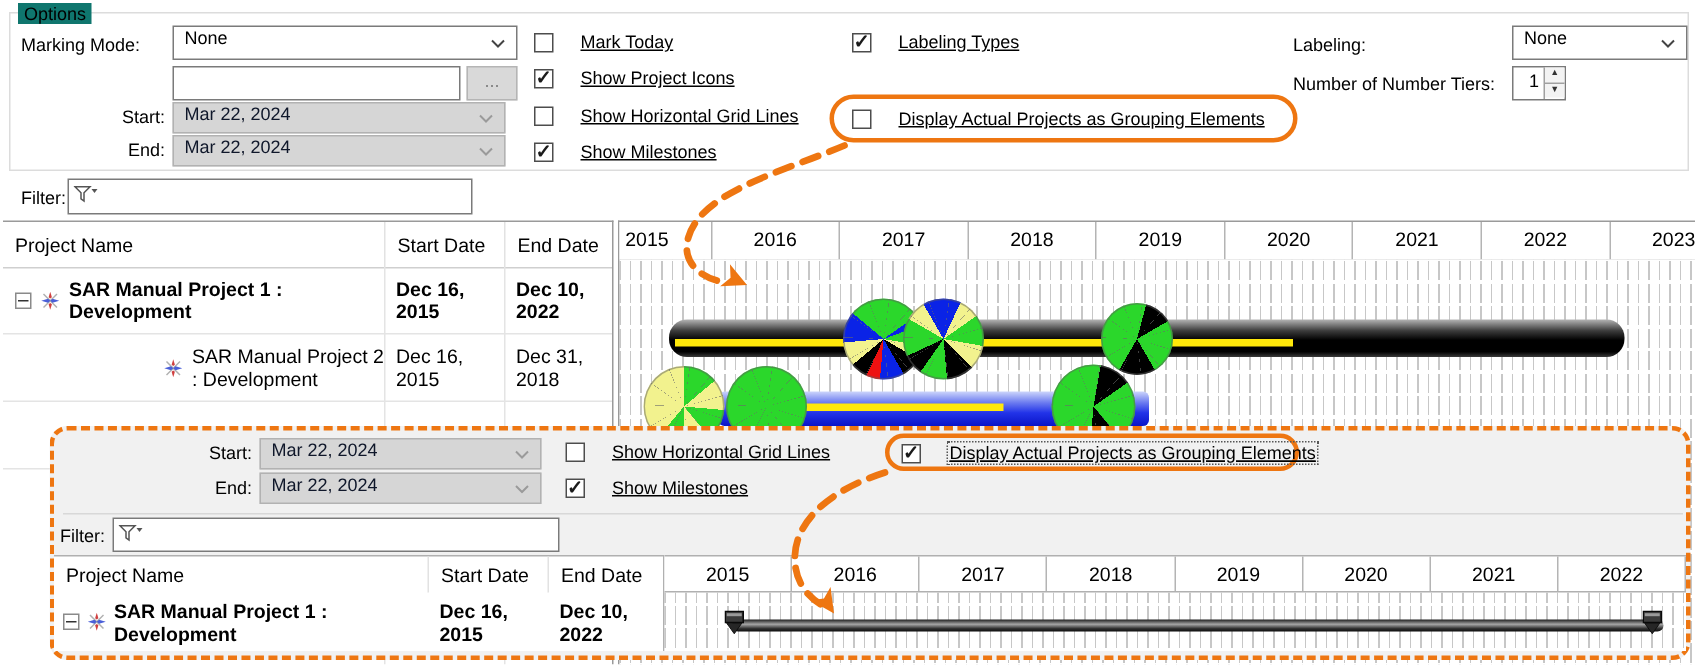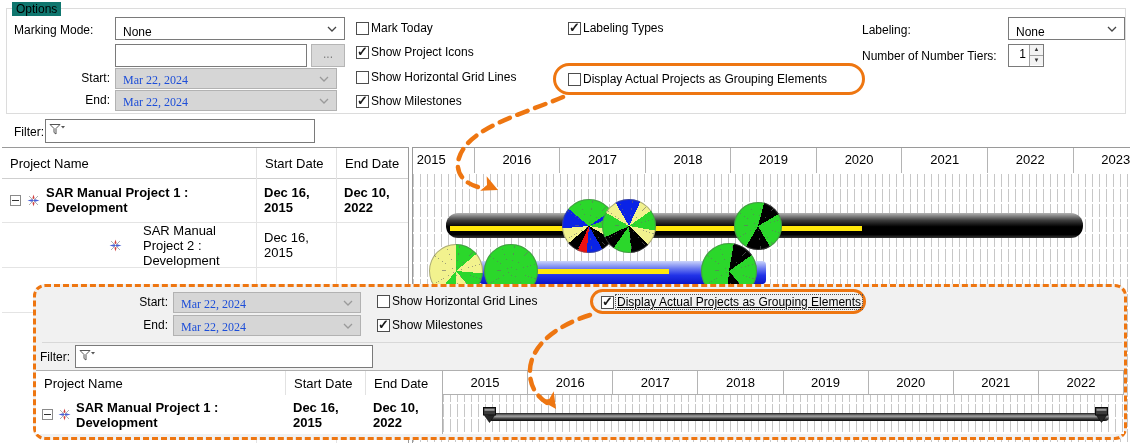--- a/index.html
+++ b/index.html
@@ -5,31 +5,31 @@
   html,body{margin:0;padding:0;background:#fff;}
   #root{position:relative;width:1130px;height:443px;background:#fff;overflow:hidden;
         font-family:"Liberation Sans",sans-serif;font-size:12px;color:#000;}
   .abs{position:absolute;}
   .lbl{position:absolute;white-space:nowrap;}
   
   .groupbox{position:absolute;left:6px;top:8px;width:1118px;height:104px;border:1px solid #dcdcdc;}
   .gb-legend{position:absolute;left:12px;top:2px;background:#0f766e;padding:0 4px;}
   
   .combo{position:absolute;background:#fff;border:1px solid #7a7a7a;box-sizing:border-box;
-         display:flex;align-items:flex-end;padding-left:7px;}
+         display:flex;align-items:flex-start;padding-left:7px;}
   .combo .chev{position:absolute;right:7px;top:50%;margin-top:-3px;}
   .combo polyline{stroke:#444;}
-  .combo.disabled{background:#d6d6d6;color:#1d4ed8;border-color:#b2b2b2;font-family:Liberation Serif, serif;}
+  .combo.disabled{background:#d6d6d6;color:#0f172a;border-color:#b2b2b2;}
   .combo.disabled polyline{stroke:#9a9a9a;}
   .tbox{position:absolute;border:1px solid #7a7a7a;background:#fff;box-sizing:border-box;
         font-family:"Liberation Sans",sans-serif;font-size:12px;padding:2px 4px;outline:none;}
   .btn{position:absolute;border:1px solid #b5b5b5;background:#d9d9d9;color:#7e7e7e;
        text-align:center;box-sizing:border-box;line-height:19px;}
   
-  .cb-row{position:absolute;display:flex;align-items:center;gap:2px;white-space:nowrap;}
+  .cb-row{position:absolute;display:flex;align-items:center;gap:18px;white-space:nowrap;text-decoration:underline;}
   .checkbox{width:13px;height:13px;border:1px solid #4d4d4d;background:#fff;
             display:inline-block;position:relative;flex:0 0 13px;box-sizing:border-box;}
   .checkbox.checked::after{content:"\2713";position:absolute;left:0px;top:-3px;
             font-size:13px;font-weight:bold;color:#1a1a1a;}
   .underlined{text-decoration:underline;outline:1px dotted #555;outline-offset:0px;padding:0 1px;}
   
   .spinner{position:absolute;border:1px solid #7a7a7a;background:#fff;display:flex;box-sizing:border-box;}
   .spin-val{width:17px;text-align:right;padding-right:3px;line-height:19px;}
   .spin-btns{display:flex;flex-direction:column;border-left:1px solid #a0a0a0;}
   .spin-btn{width:13px;height:9.5px;background:#f3f3f3;font-size:6px;line-height:9px;
@@ -191,32 +191,33 @@
             <path d="M12.5,6.5 L8,5.2 L6.5,6.5 L8,7.8 Z" fill="#4a5fd8"></path>
             <path d="M6.5,0.5 L5.4,4.2 L6.5,5 L7.6,4.2 Z" fill="#d04040"></path>
             <path d="M6.5,12.5 L5.4,8.8 L6.5,8 L7.6,8.8 Z" fill="#d04040"></path>
           </svg>
         <span style="margin-left:6px;">SAR Manual Project 1 : Development</span>
       </div>
       <div class="date-cell bold" style="left:254px;width:80px;">Dec 16, 2015</div>
       <div class="date-cell bold" style="left:334px;width:72px;">Dec 10, 2022</div>
     </div>
     <div class="tr" style="top:75px;">
-      <div class="name-cell" style="width:254px;gap:15px;">
+      <div class="name-cell" style="width:254px;">
         <svg class="proj-icon" style="margin-left:107px;" viewBox="0 0 13 13">
             <line x1="2" y1="2" x2="11" y2="11" stroke="#b0b0b0"></line>
             <line x1="11" y1="2" x2="2" y2="11" stroke="#b0b0b0"></line>
             <path d="M0.5,6.5 L5,5.2 L6.5,6.5 L5,7.8 Z" fill="#4a5fd8"></path>
             <path d="M12.5,6.5 L8,5.2 L6.5,6.5 L8,7.8 Z" fill="#4a5fd8"></path>
             <path d="M6.5,0.5 L5.4,4.2 L6.5,5 L7.6,4.2 Z" fill="#d04040"></path>
             <path d="M6.5,12.5 L5.4,8.8 L6.5,8 L7.6,8.8 Z" fill="#d04040"></path>
           </svg>
         <span style="margin-left:6px;">SAR Manual Project 2 : Development</span>
       </div>
       <div class="date-cell" style="left:254px;width:80px;">Dec 16, 2015</div>
+      <div class="date-cell" style="left:334px;width:72px;">Dec 31, 2018</div>
     </div>
     <div class="tr" style="top:120px;"></div>
   </div>
 
   <div class="chart">
     <div class="years" style="left:-24px;top:0;width:770px;height:25px;">
         <div class="year-cell">2015</div>
         <div class="year-cell">2016</div>
         <div class="year-cell">2017</div>
         <div class="year-cell">2018</div>

